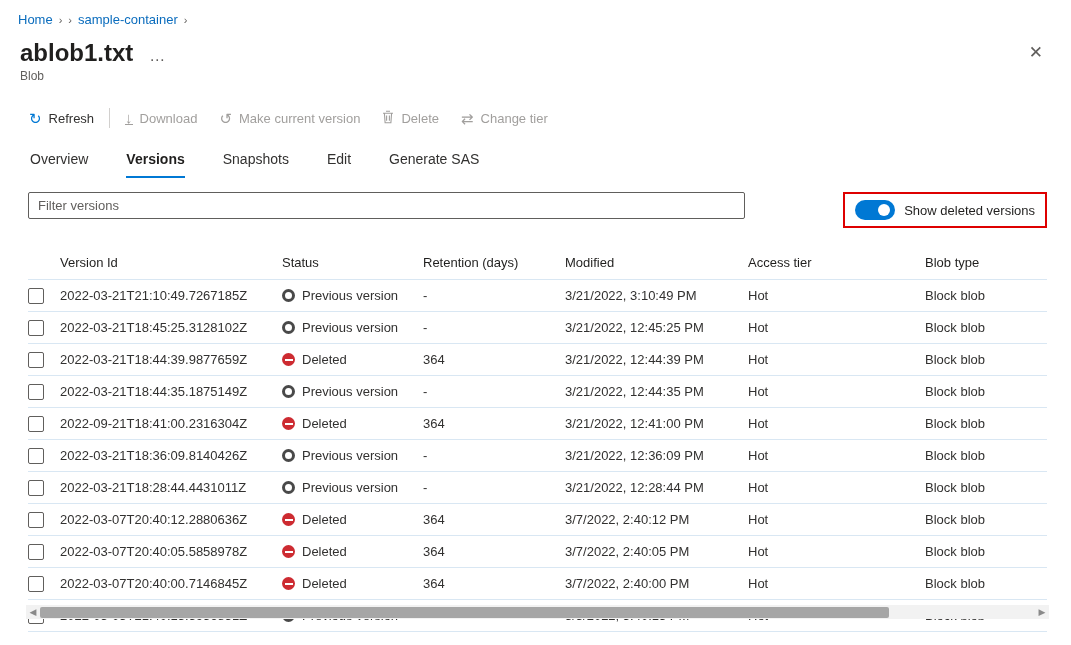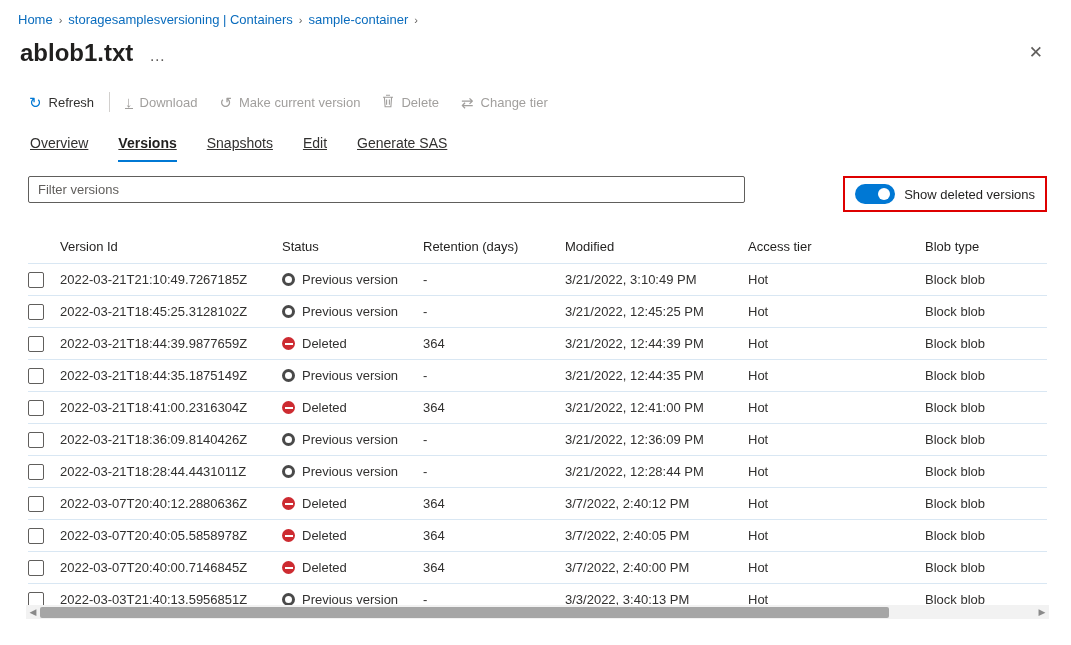--- a/index.html
+++ b/index.html
@@ -21,21 +21,21 @@
   
   .toolbar { display:flex; align-items:center; margin:18px 0 0 18px; height:34px; font-size:13px; }
   .tb-btn { display:flex; align-items:center; gap:7px; background:none; border:none; padding:0 11px; font-size:13px; font-family:inherit; cursor:pointer; color:#323130; }
   .tb-btn.disabled { color:#a19f9d; cursor:default; }
   .tb-icon { font-size:15px; line-height:1; }
   .tb-btn:not(.disabled) .tb-icon { color:#0078d4; }
   .tb-sep { width:1px; height:20px; background:#d2d0ce; margin:0 4px; }
   .dl-glyph { border-bottom:1.5px solid currentColor; line-height:0.9; display:inline-block; }
 
   
-  .tabs { display:flex; gap:30px; padding-left:30px; margin-top:16px; font-size:14px;text-decoration:underline; }
+  .tabs { display:flex; gap:38px; padding-left:30px; margin-top:16px; font-size:14px; }
   .tab { padding-bottom:9px; border-bottom:2px solid transparent; color:#323130; cursor:pointer; }
   .tab.active { font-weight:700; color:#201f1e; border-bottom:2px solid #0078d4; }
 
   
   .filter-row { display:flex; align-items:flex-start; justify-content:space-between; margin:14px 24px 0 28px; }
   .filter-input { width:717px; height:27px; border:1px solid #605e5c; border-radius:2px; padding:0 9px; font-size:13px; font-family:inherit; color:#323130; }
   .filter-input::placeholder { color:#605e5c; }
   .toggle-box { display:flex; align-items:center; gap:9px; border:2px solid #de0000; padding:6px 10px; }
   .toggle { width:40px; height:20px; border-radius:10px; background:#0078d4; position:relative; cursor:pointer; flex:0 0 auto; }
   .toggle .knob { position:absolute; top:4px; right:5px; width:12px; height:12px; border-radius:50%; background:#fff; }
@@ -67,30 +67,30 @@
   .sb-track-rest { flex:1; }
 </style>
 </head>
 <body>
 
 <div class="page">
 
   <nav class="breadcrumb">
     <a class="bc-link">Home</a>
     <span class="bc-sep">›</span>
-    <a class="bc-link">storagesamplesversioning | Containers</a>
     <span class="bc-sep">›</span>
     <a class="bc-link">sample-container</a>
     <span class="bc-sep">›</span>
   </nav>
 
   <div class="title-row">
     <h1 class="page-title">ablob1.txt</h1>
     <button class="more-btn">…</button>
   </div>
+  <div class="subtitle">Blob</div>
   <button class="close-btn">✕</button>
 
   <div class="toolbar">
     <button class="tb-btn">
       <span class="tb-icon">↻</span>
       <span>Refresh</span>
     </button>
     <span class="tb-sep"></span>
     <button class="tb-btn disabled">
       <span class="tb-icon dl-glyph">↓</span>
@@ -200,21 +200,21 @@
     <span class="cell c-ret">-</span>
     <span class="cell c-mod">3/21/2022, 12:44:35 PM</span>
     <span class="cell c-tier">Hot</span>
     <span class="cell c-type">Block blob</span>
   </div>
 
   <div class="trow">
     <span class="cell c-check">
             <span class="checkbox"></span>
           </span>
-    <span class="cell c-vid">2022-03-21T18:41:00.2316304Z</span>
+    <span class="cell c-vid">2022-09-21T18:41:00.2316304Z</span>
     <span class="cell c-status">
       <span class="status-icon del"></span>
       <span>Deleted</span>
     </span>
     <span class="cell c-ret">364</span>
     <span class="cell c-mod">3/21/2022, 12:41:00 PM</span>
     <span class="cell c-tier">Hot</span>
     <span class="cell c-type">Block blob</span>
   </div>
 

